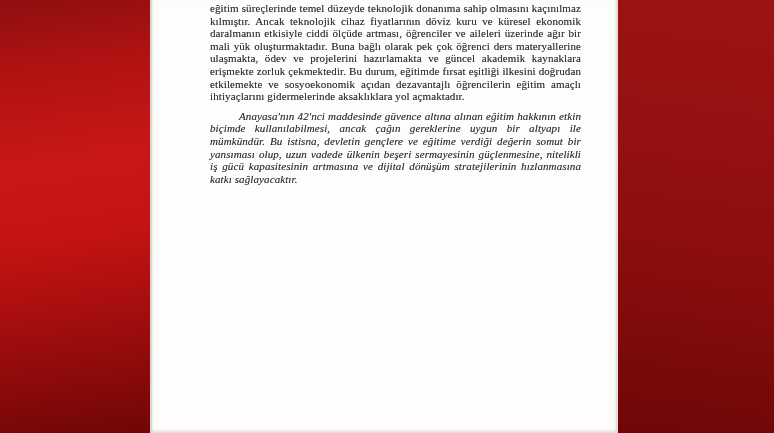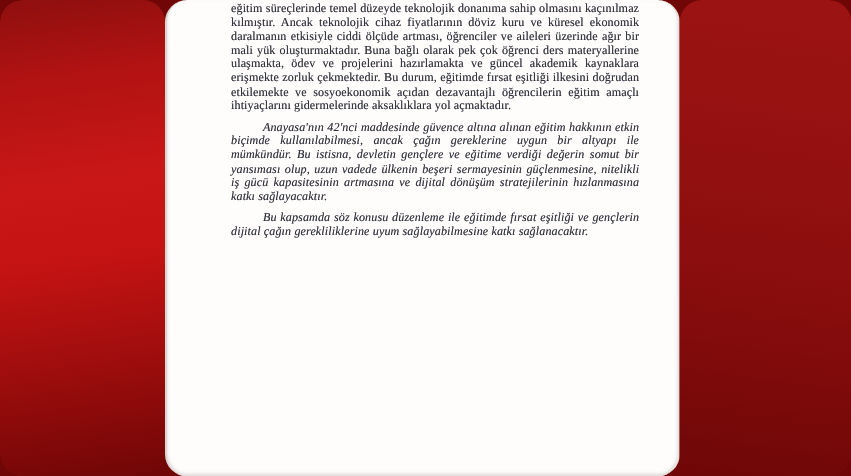--- a/index.html
+++ b/index.html
@@ -1,15 +1,15 @@
 <!DOCTYPE html>
 <html><head>
 <meta charset="utf-8">
 <style>
-  * { margin: 0; padding: 0; box-sizing: border-box; border-radius: 20px; }
+  * { margin: 0; padding: 0; box-sizing: border-box; }
   html, body { width: 774px; height: 433px; overflow: hidden; background: #700606; }
 
   .stage {
     position: relative;
     width: 774px;
     height: 433px;
     overflow: hidden;
     font-family: "Liberation Serif", "DejaVu Serif", serif;
   }
 
@@ -63,18 +63,17 @@
 </head>
 <body>
 
 <div class="stage">
   <div class="strip-left"></div>
 
   <div class="page">
     <div class="doc-text">
       <p class="para">eğitim süreçlerinde temel düzeyde teknolojik donanıma sahip olmasını kaçınılmaz kılmıştır. Ancak teknolojik cihaz fiyatlarının döviz kuru ve küresel ekonomik daralmanın etkisiyle ciddi ölçüde artması, öğrenciler ve aileleri üzerinde ağır bir mali yük oluşturmaktadır. Buna bağlı olarak pek çok öğrenci ders materyallerine ulaşmakta, ödev ve projelerini hazırlamakta ve güncel akademik kaynaklara erişmekte zorluk çekmektedir. Bu durum, eğitimde fırsat eşitliği ilkesini doğrudan etkilemekte ve sosyoekonomik açıdan dezavantajlı öğrencilerin eğitim amaçlı ihtiyaçlarını gidermelerinde aksaklıklara yol açmaktadır.</p>
       <p class="para">Anayasa'nın 42'nci maddesinde güvence altına alınan eğitim hakkının etkin biçimde kullanılabilmesi, ancak çağın gereklerine uygun bir altyapı ile mümkündür. Bu istisna, devletin gençlere ve eğitime verdiği değerin somut bir yansıması olup, uzun vadede ülkenin beşeri sermayesinin güçlenmesine, nitelikli iş gücü kapasitesinin artmasına ve dijital dönüşüm stratejilerinin hızlanmasına katkı sağlayacaktır.</p>
-      <p class="para">Bu kapsamda söz konusu düzenleme ile eğitimde fırsat eşitliği ve gençlerin dijital çağın gerekliliklerine uyum sağlayabilmesine katkı sağlanacaktır.</p>
     </div>
   </div>
 
   <div class="strip-right"></div>
 </div>
 
 </body></html>

